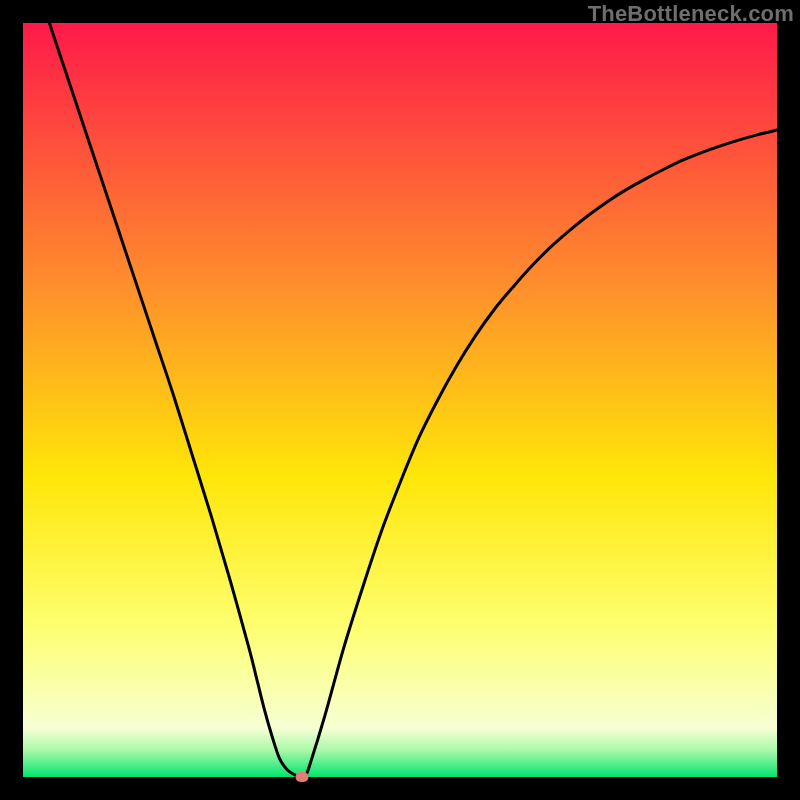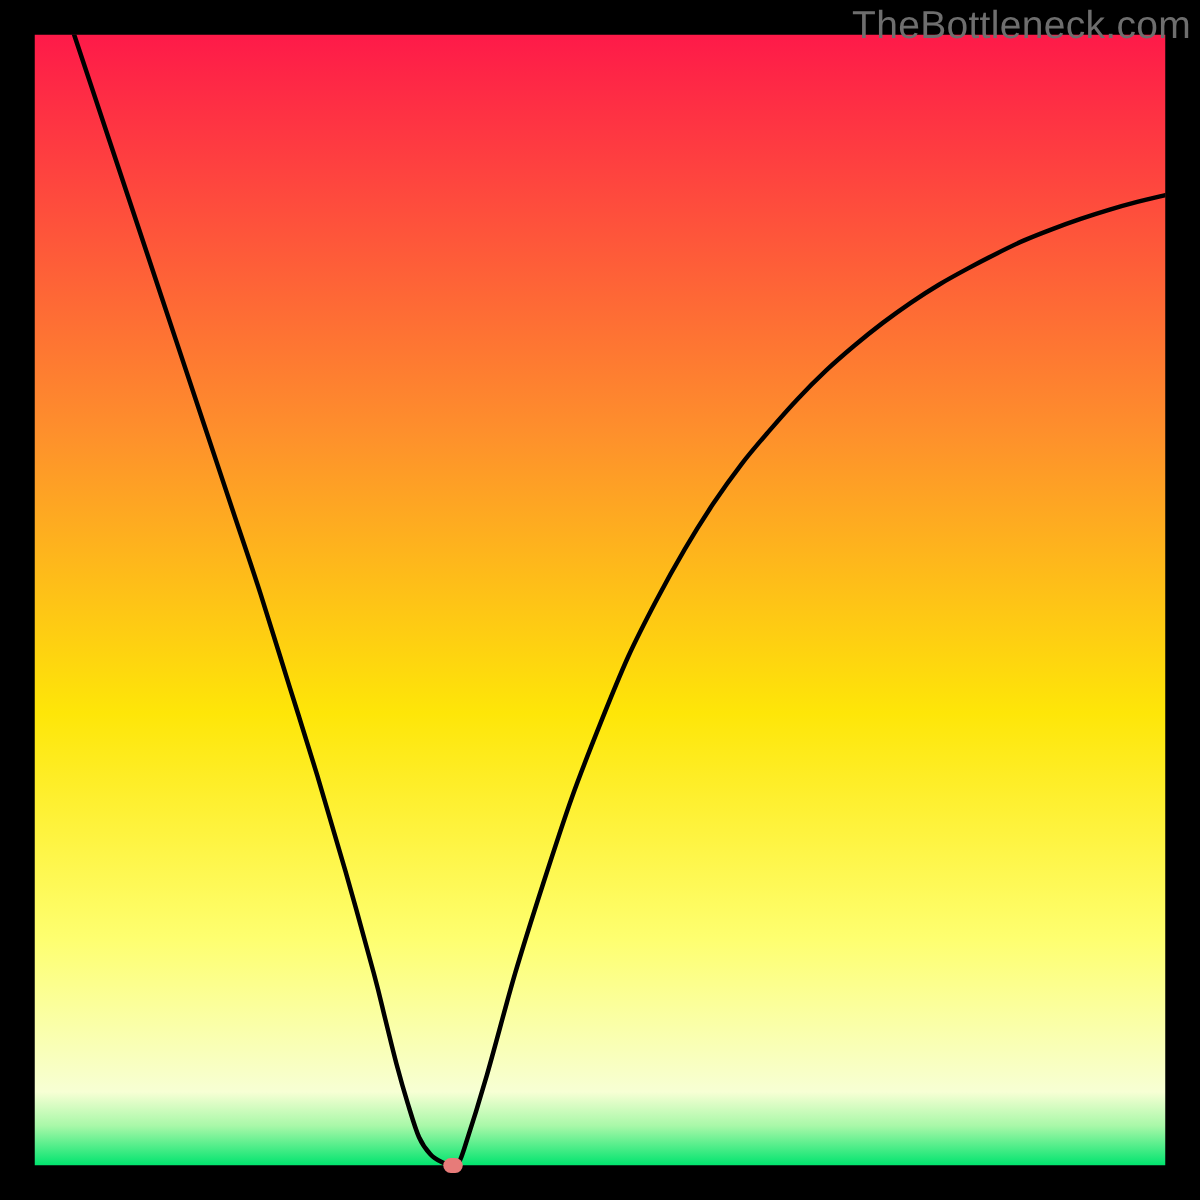--- a/index.html
+++ b/index.html
@@ -24,22 +24,22 @@
     left: 0;
     top: 0;
     width: 754px;
     height: 754px;
   }
   .watermark {
     position: absolute;
     top: 1px;
     right: 6px;
     color: #6e6e6e;
-    font-size: 26px;
-    font-weight: 400;
+    font-size: 22px;
+    font-weight: 700;
     letter-spacing: 0.2px;
     user-select: none;
     margin-left: 36px;
   }
   .marker {
     position: absolute;
     width: 13px;
     height: 10px;
     border-radius: 5px;
     background: #e77b79;

